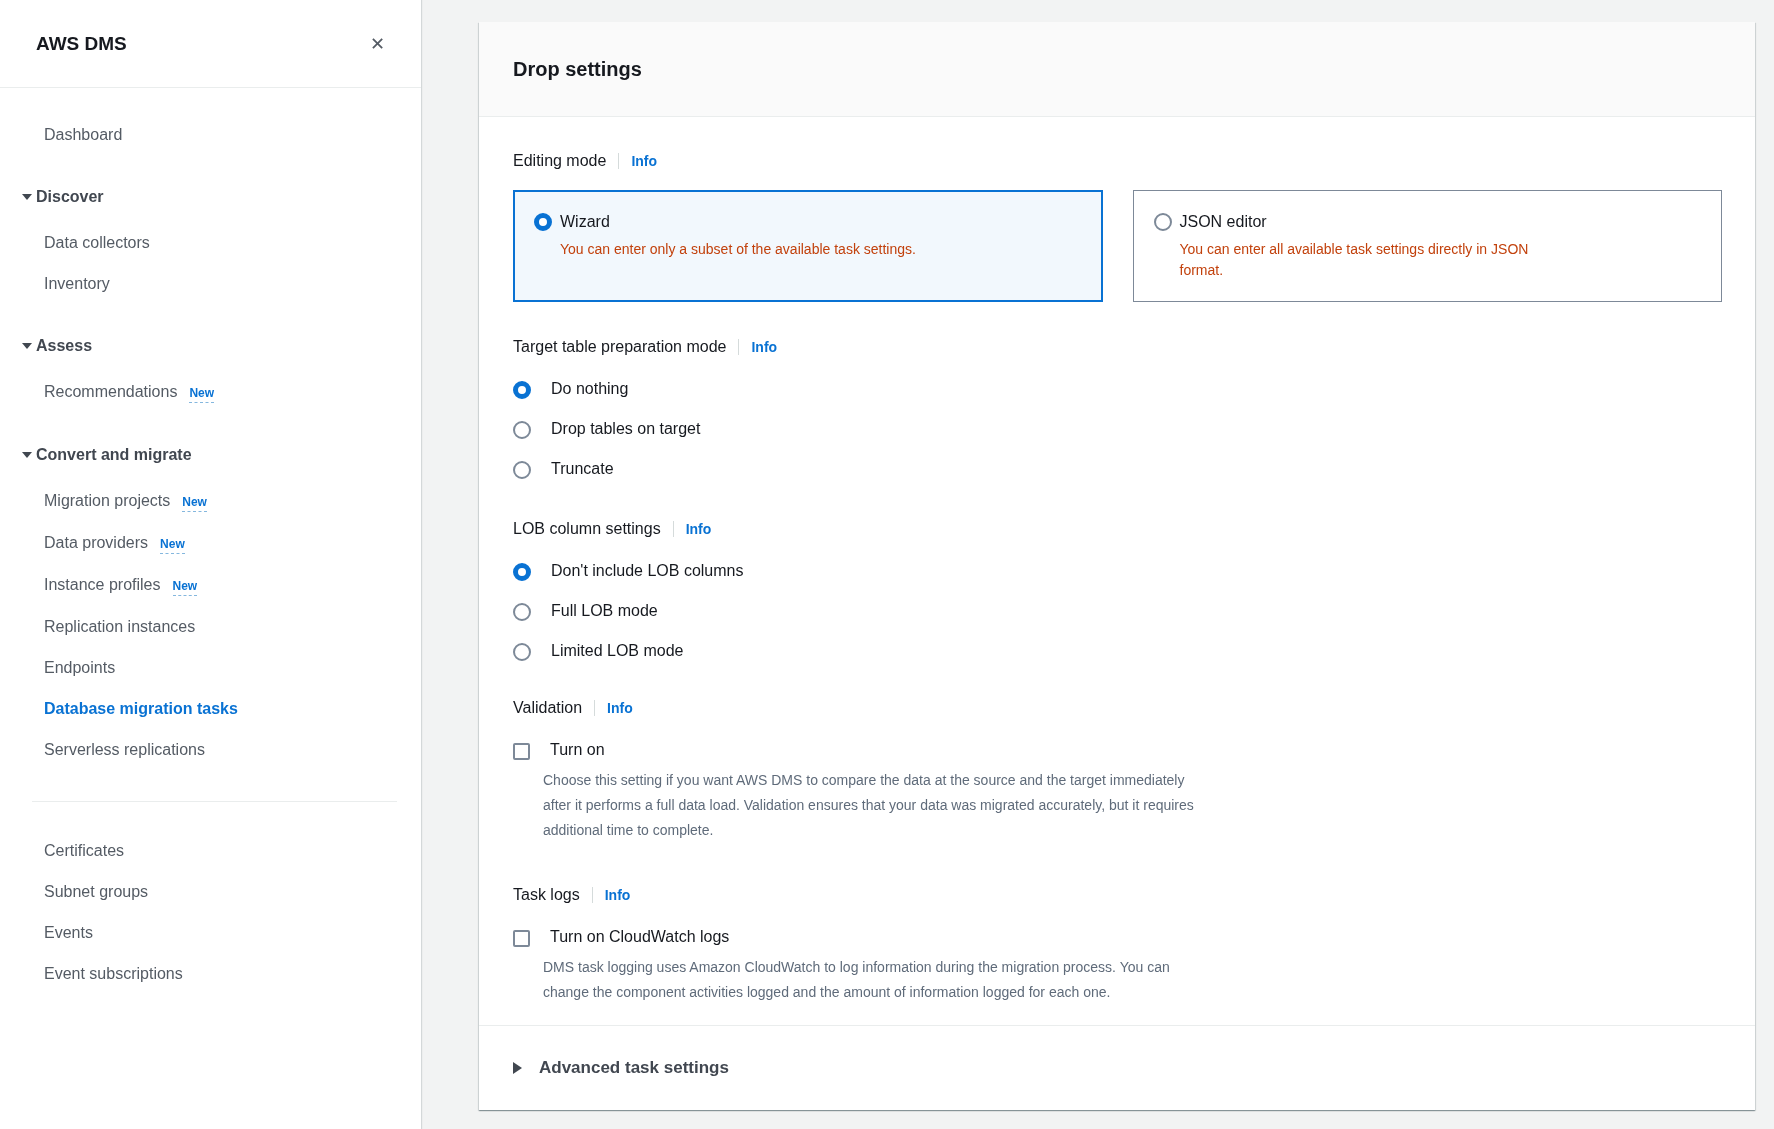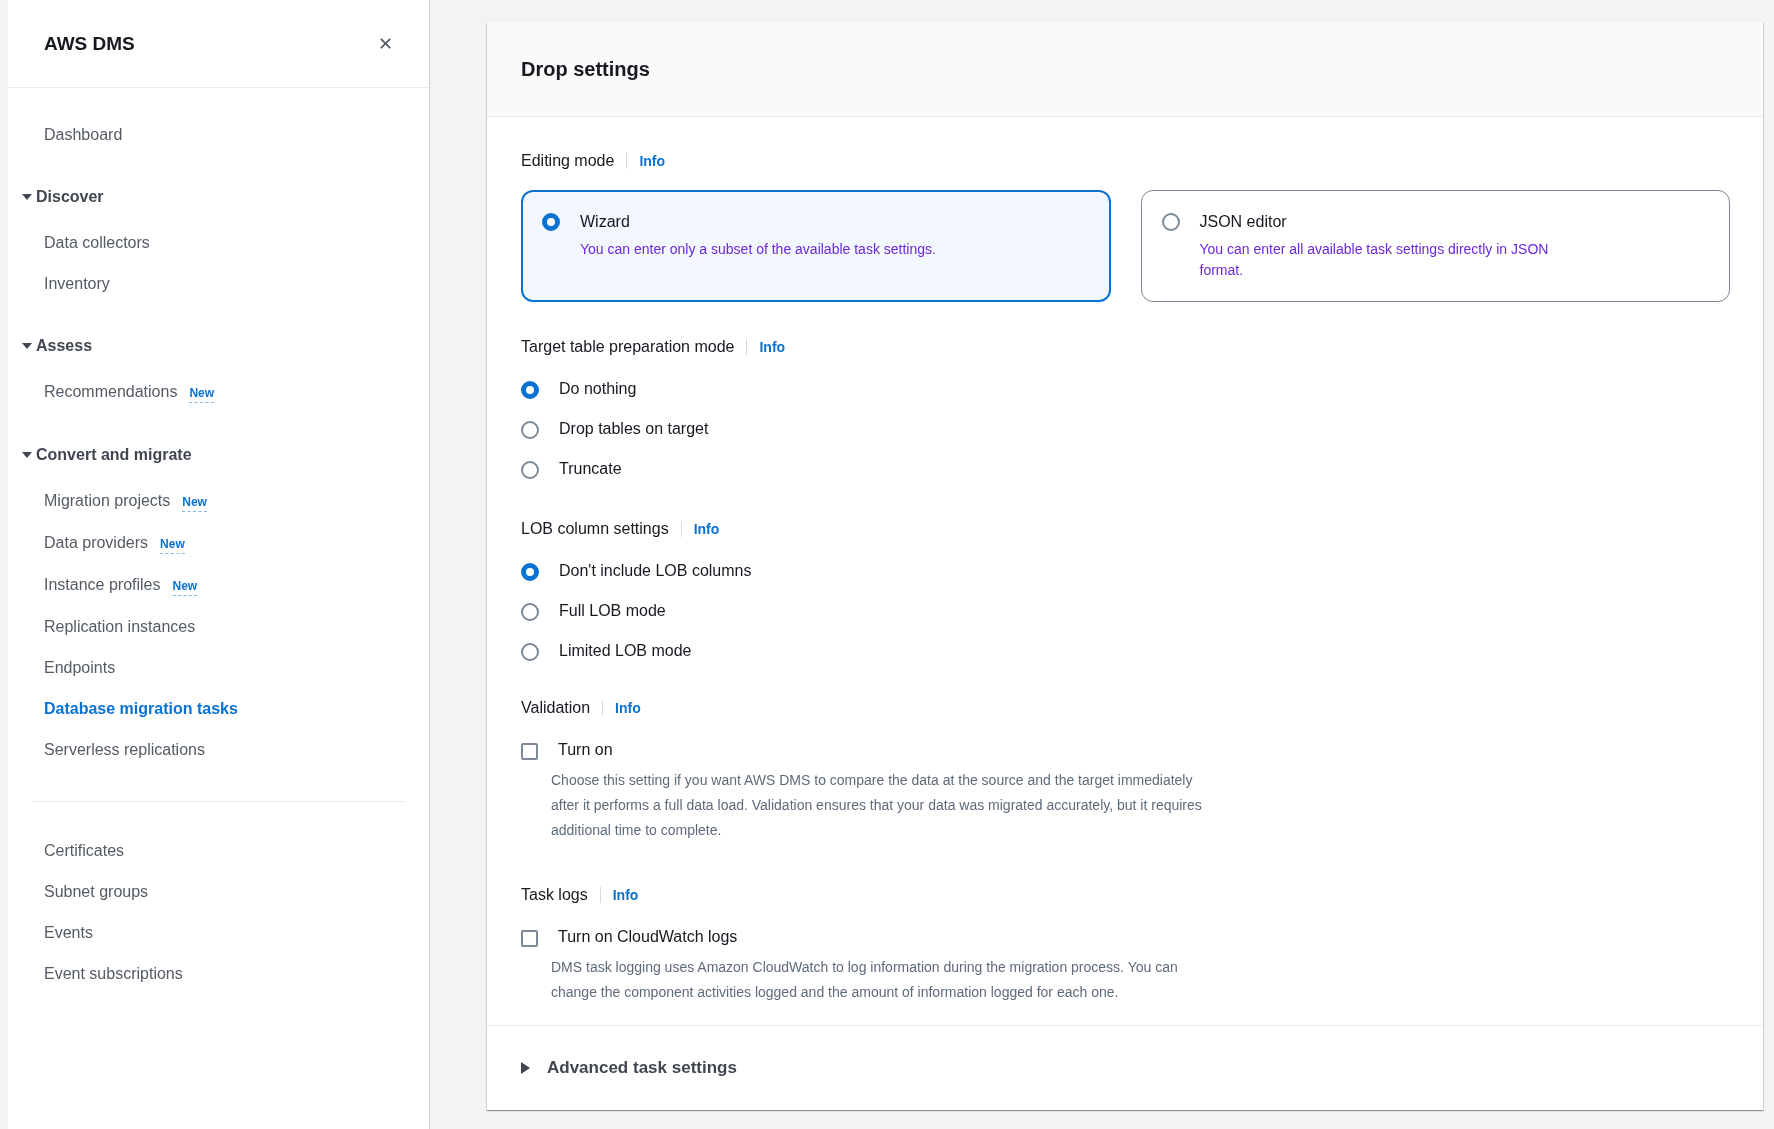--- a/index.html
+++ b/index.html
@@ -3,39 +3,39 @@
 <meta charset="utf-8">
 <style>
   * { box-sizing: border-box; }
   html,body { margin:0; padding:0; }
   body {
     width:1774px; height:1129px; overflow:hidden;
     background:#f2f3f3;
     font-family:"Liberation Sans", sans-serif;
     color:#16191f;
   }
-  .app { display:flex; width:1482px; height:1129px;padding-left:8px; }
+  .app { display:flex; width:1482px; height:1129px; }
 
   
   .sidebar {
     width:421px; height:1129px; background:#fff; flex:none;
     box-shadow:1px 0 1px 0 rgba(0,28,36,.12);
     position:relative; z-index:2;
   }
   .sidebar-header {
     height:88px; border-bottom:1px solid #eaeded;
     display:flex; align-items:center; justify-content:space-between;
     padding:0 36px;
   }
   .sidebar-title { font-size:19px; font-weight:700; color:#16191f; margin:0; }
   .close-btn {
     background:none; border:none; padding:0; cursor:pointer;
     font-size:18px; line-height:20px; color:#545b64; font-weight:400;
   }
-  .nav { padding:0 36px; }
+  .nav { padding:0 36px;margin-left:8px; }
   .nav ul { list-style:none; margin:0; padding:0; }
   .nav li { line-height:22px; font-size:16px; color:#545b64; cursor:pointer; }
   .nav li.first { margin-top:36px; }
   .nav li.item + li.item { margin-top:19px; }
   .nav li.sec {
     margin-top:40px; font-weight:700; color:#414750;
     display:flex; align-items:center; gap:4px; margin-left:-22px;
   }
   .nav li.sec + li.item { margin-top:24px; }
   .caret-down {
@@ -65,26 +65,26 @@
   .panel-title { margin:0; font-size:20px; font-weight:700; color:#16191f; }
   .panel-body { flex:1; padding:34px 33px 0 34px; }
 
   .field-row { display:flex; align-items:center; gap:12px; line-height:20px; }
   .field-label { font-size:16px; color:#16191f; }
   .sep { width:1px; height:16px; background:#d5dbdb; }
   .info-link { font-size:14px; font-weight:700; color:#0972d3; text-decoration:none; cursor:pointer; }
 
   .tiles { display:flex; gap:30px; margin-top:19px; }
   .tile {
-    flex:1; height:112px; background:#fff; border:1px solid #7d8998; border-radius:12px;
-    padding:21px 20px; display:flex; align-items:flex-start; gap:20px; cursor:pointer;
+    flex:1; height:112px; background:#fff; border:1px solid #7d8998; border-radius:0;
+    padding:21px 20px; display:flex; align-items:flex-start; gap:8px; cursor:pointer;
   }
   .tile.selected { border:2px solid #0972d3; background:#f2f8fd; padding:20px 19px; }
   .tile-title { font-size:16px; line-height:20px; color:#16191f; }
-  .tile-desc { font-size:14px; line-height:21px; color:#6d28d9; margin-top:7px; }
+  .tile-desc { font-size:14px; line-height:21px; color:#c2410c; margin-top:7px; }
 
   .radio {
     width:18px; height:18px; border-radius:50%; background:#fff;
     border:2px solid #7d8998; flex:none; margin-top:1px; cursor:pointer;
   }
   .radio.checked { border:5px solid #0972d3; }
   .checkbox {
     width:17px; height:17px; border-radius:2px; background:#fff;
     border:2px solid #7d8998; flex:none; margin-top:2px; cursor:pointer;
   }

